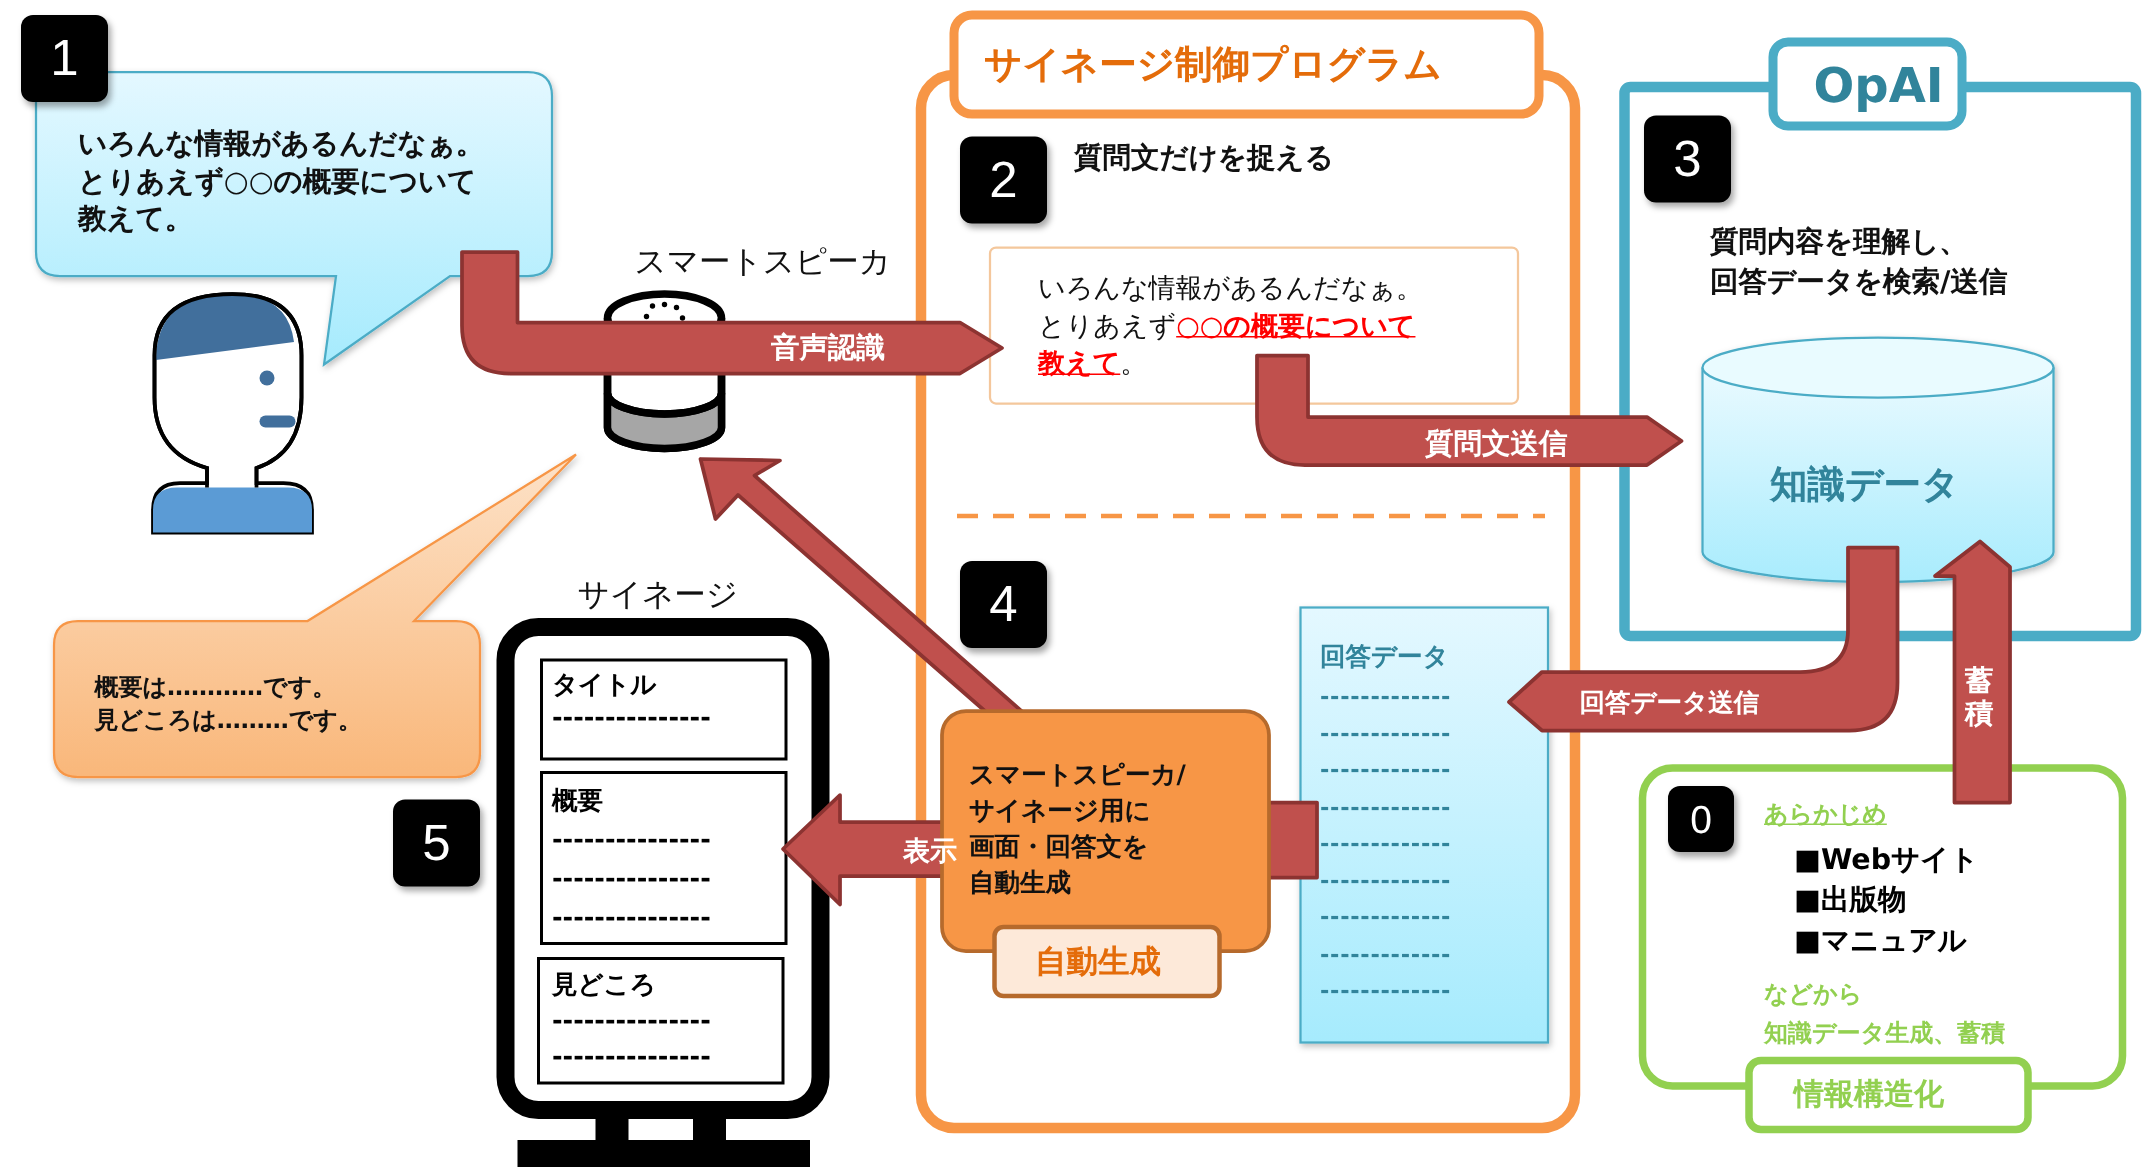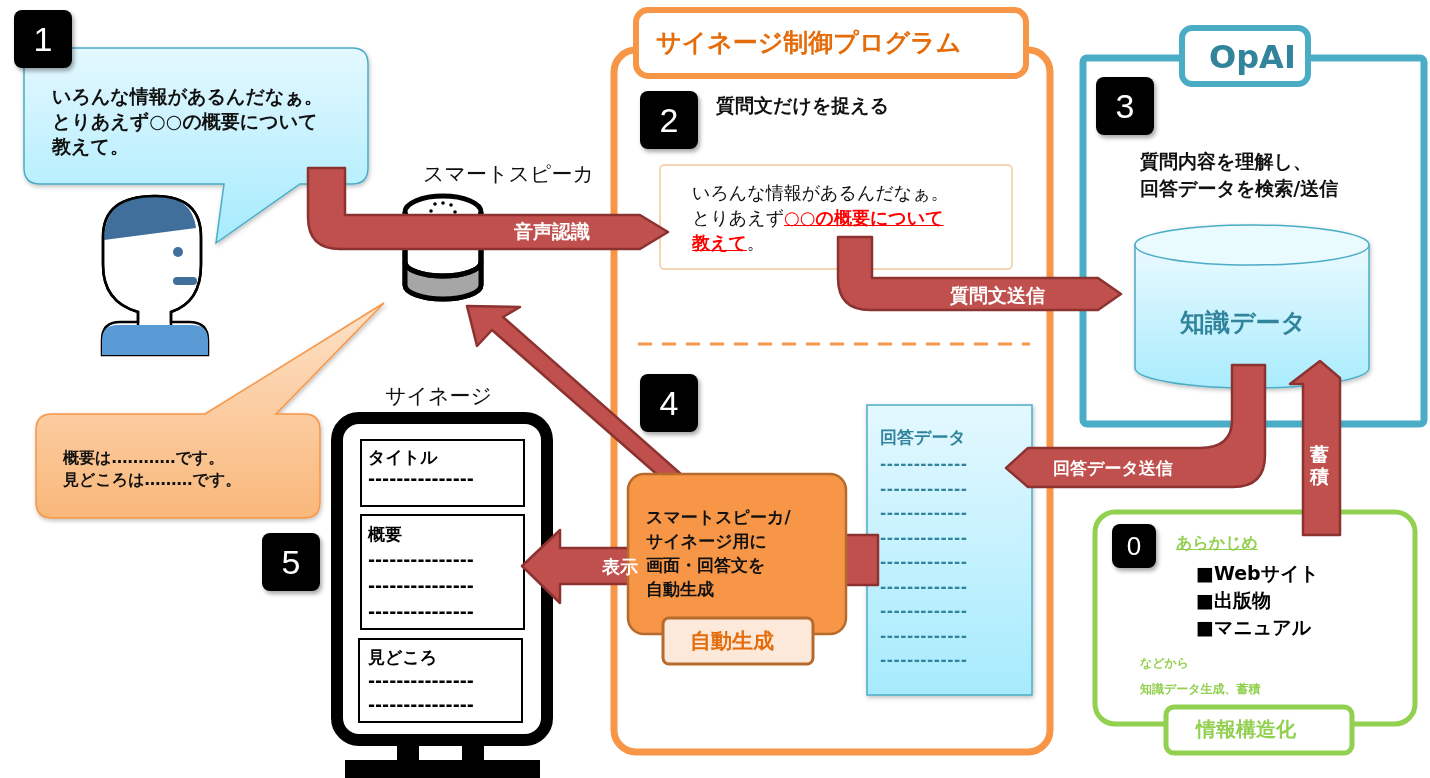--- a/index.html
+++ b/index.html
@@ -199,21 +199,21 @@
   <div>回答データを検索/送信</div>
 </div>
 <div class="txt bold" style="left:1180px;top:306px;font-size:25px;color:#31849b;">知識データ</div>
 
 <div class="txt bold" style="left:1176px;top:533px;font-size:16px;color:#92d050;text-decoration:underline;">あらかじめ</div>
 <div class="txt bold" style="left:1196px;top:560px;font-size:19px;line-height:27px;color:#000;">
   <div>■Webサイト</div>
   <div>■出版物</div>
   <div>■マニュアル</div>
 </div>
-<div class="txt bold" style="left:1140px;top:650px;font-size:12px;line-height:26px;color:#92d050;">
+<div class="txt bold" style="left:1176px;top:650px;font-size:16px;line-height:26px;color:#92d050;">
   <div>などから</div>
   <div>知識データ生成、蓄積</div>
 </div>
 <div class="txt bold" style="left:1196px;top:716px;font-size:20px;color:#92d050;">情報構造化</div>
 
 <div class="arrow-label" style="left:514px;top:219px;font-size:19px;">音声認識</div>
 <div class="arrow-label" style="left:950px;top:283px;font-size:19px;">質問文送信</div>
 <div class="arrow-label" style="left:1053px;top:457px;font-size:17px;">回答データ送信</div>
 <div class="arrow-label" style="left:1310px;top:443px;font-size:19px;line-height:22px;width:20px;white-space:normal;">蓄積</div>
 <div class="arrow-label" style="left:572px;top:412px;font-size:18px;transform:rotate(42deg);transform-origin:left top;">発話</div>

